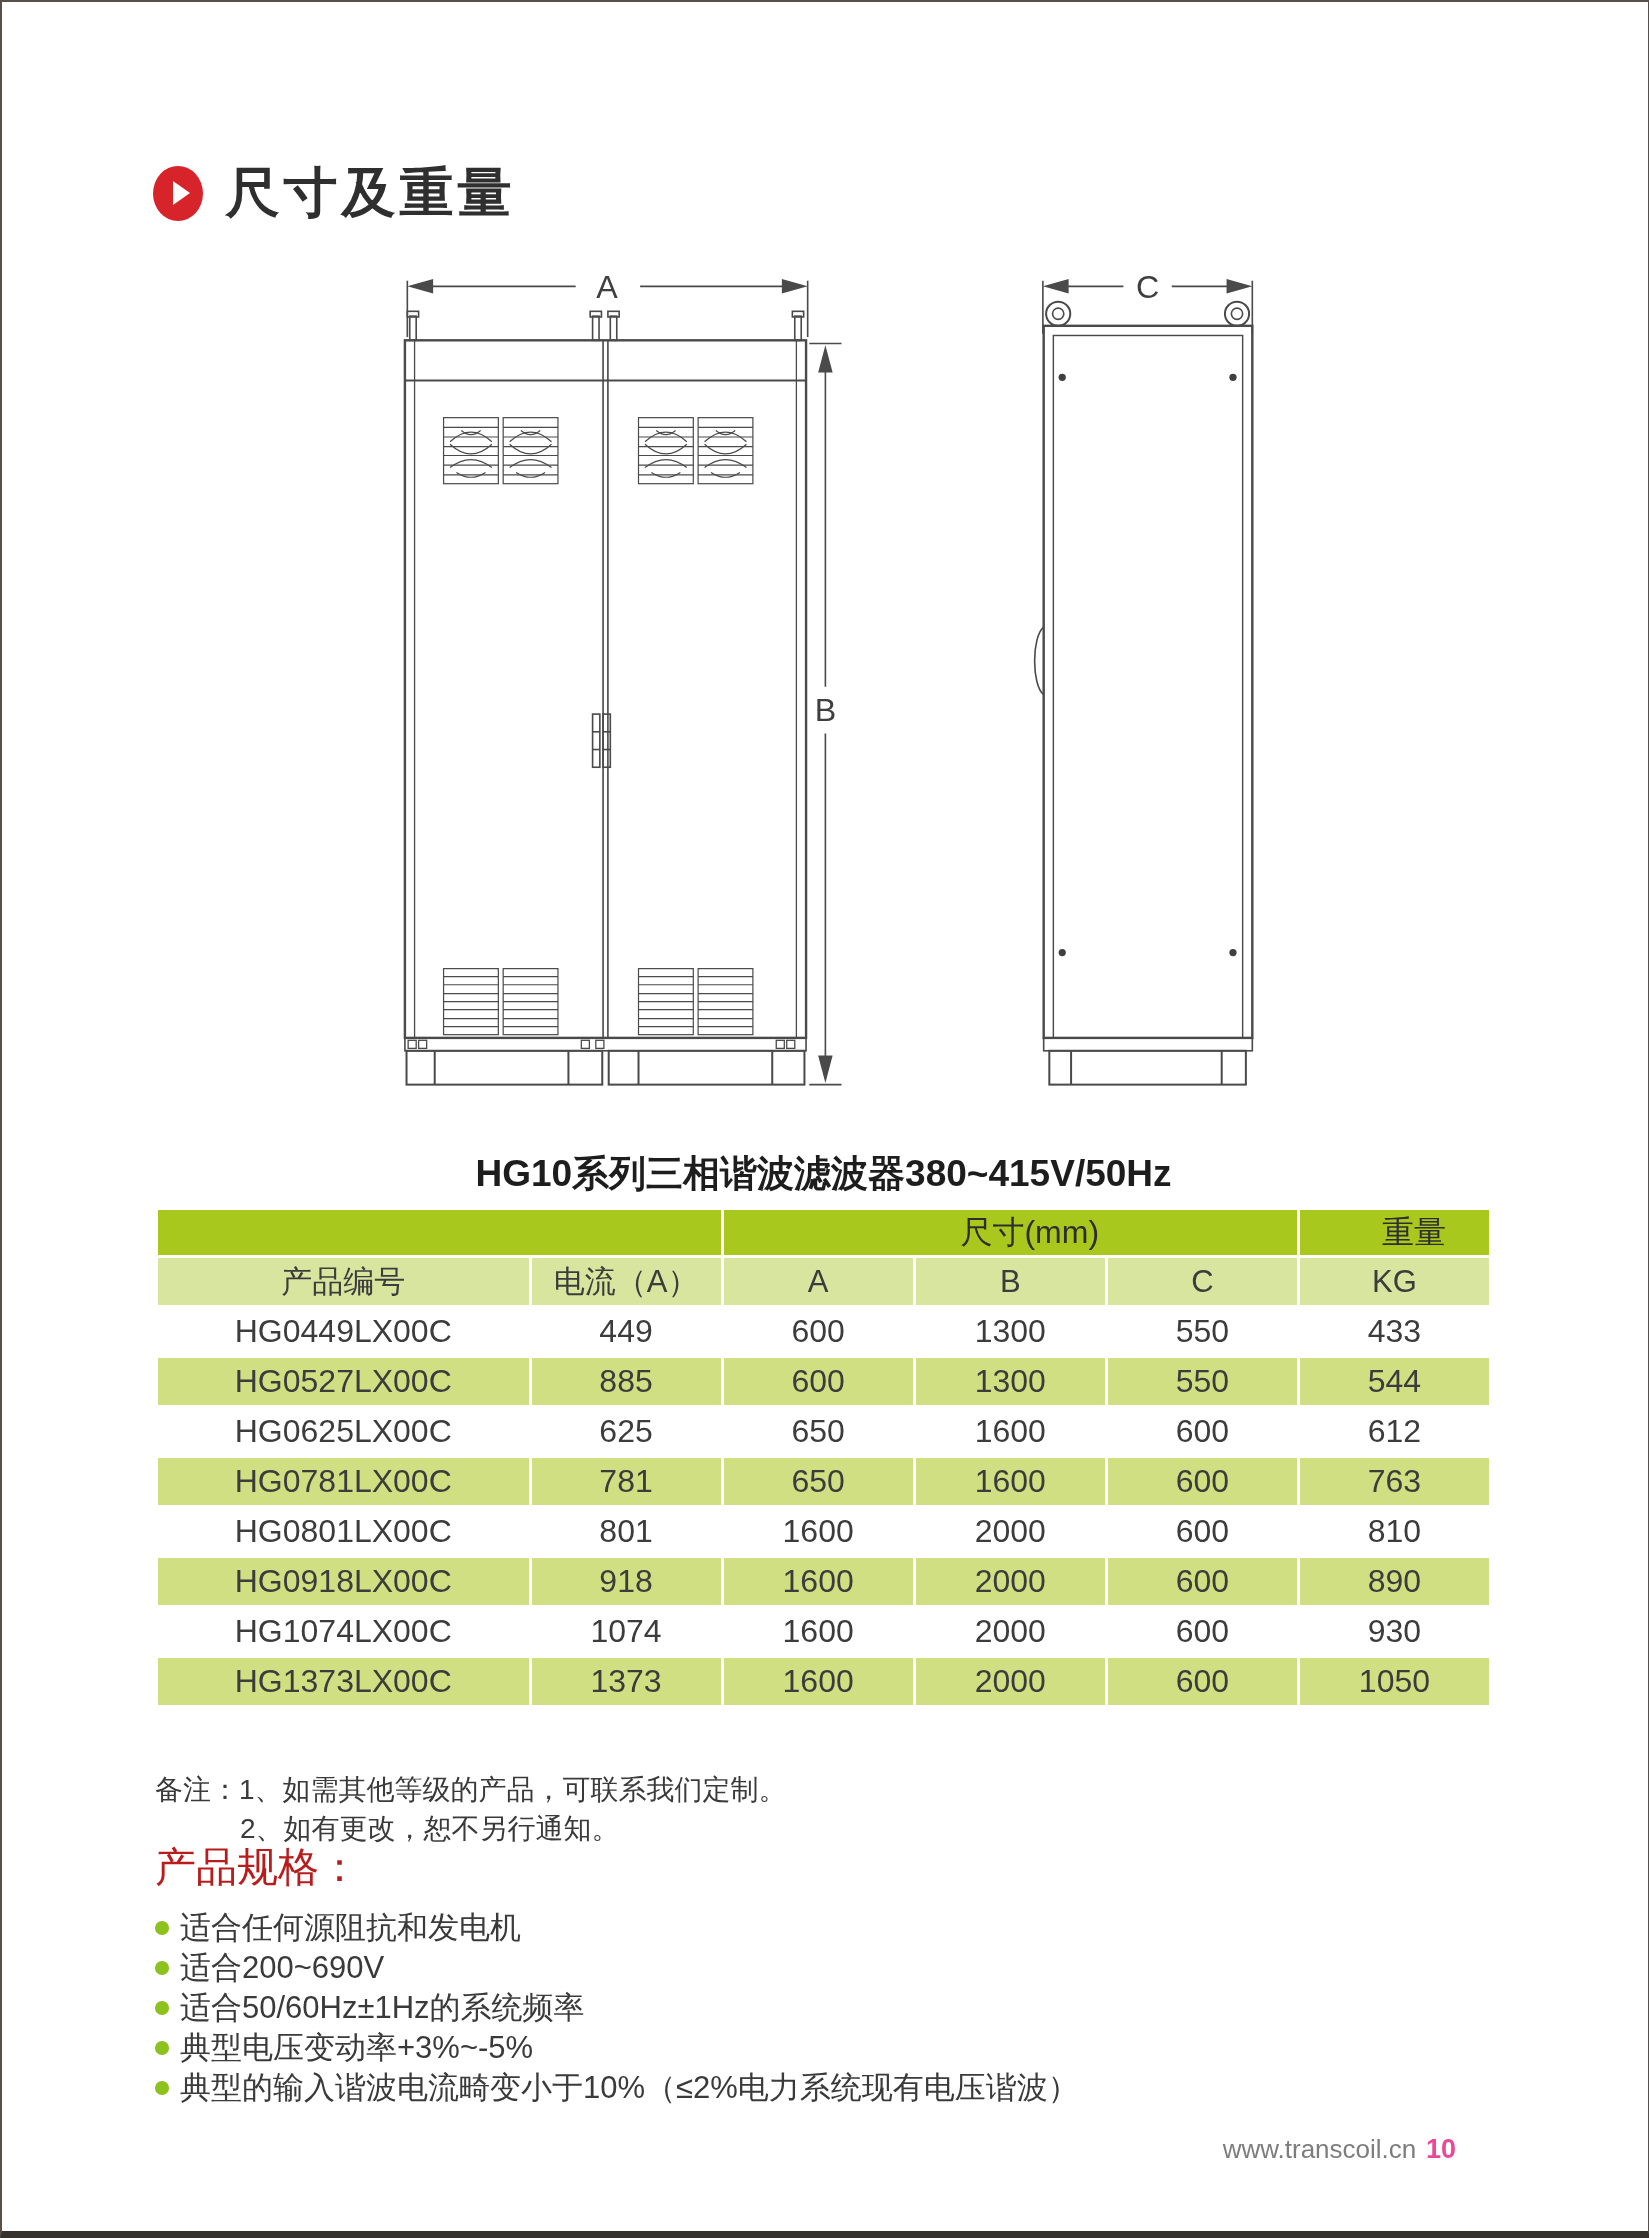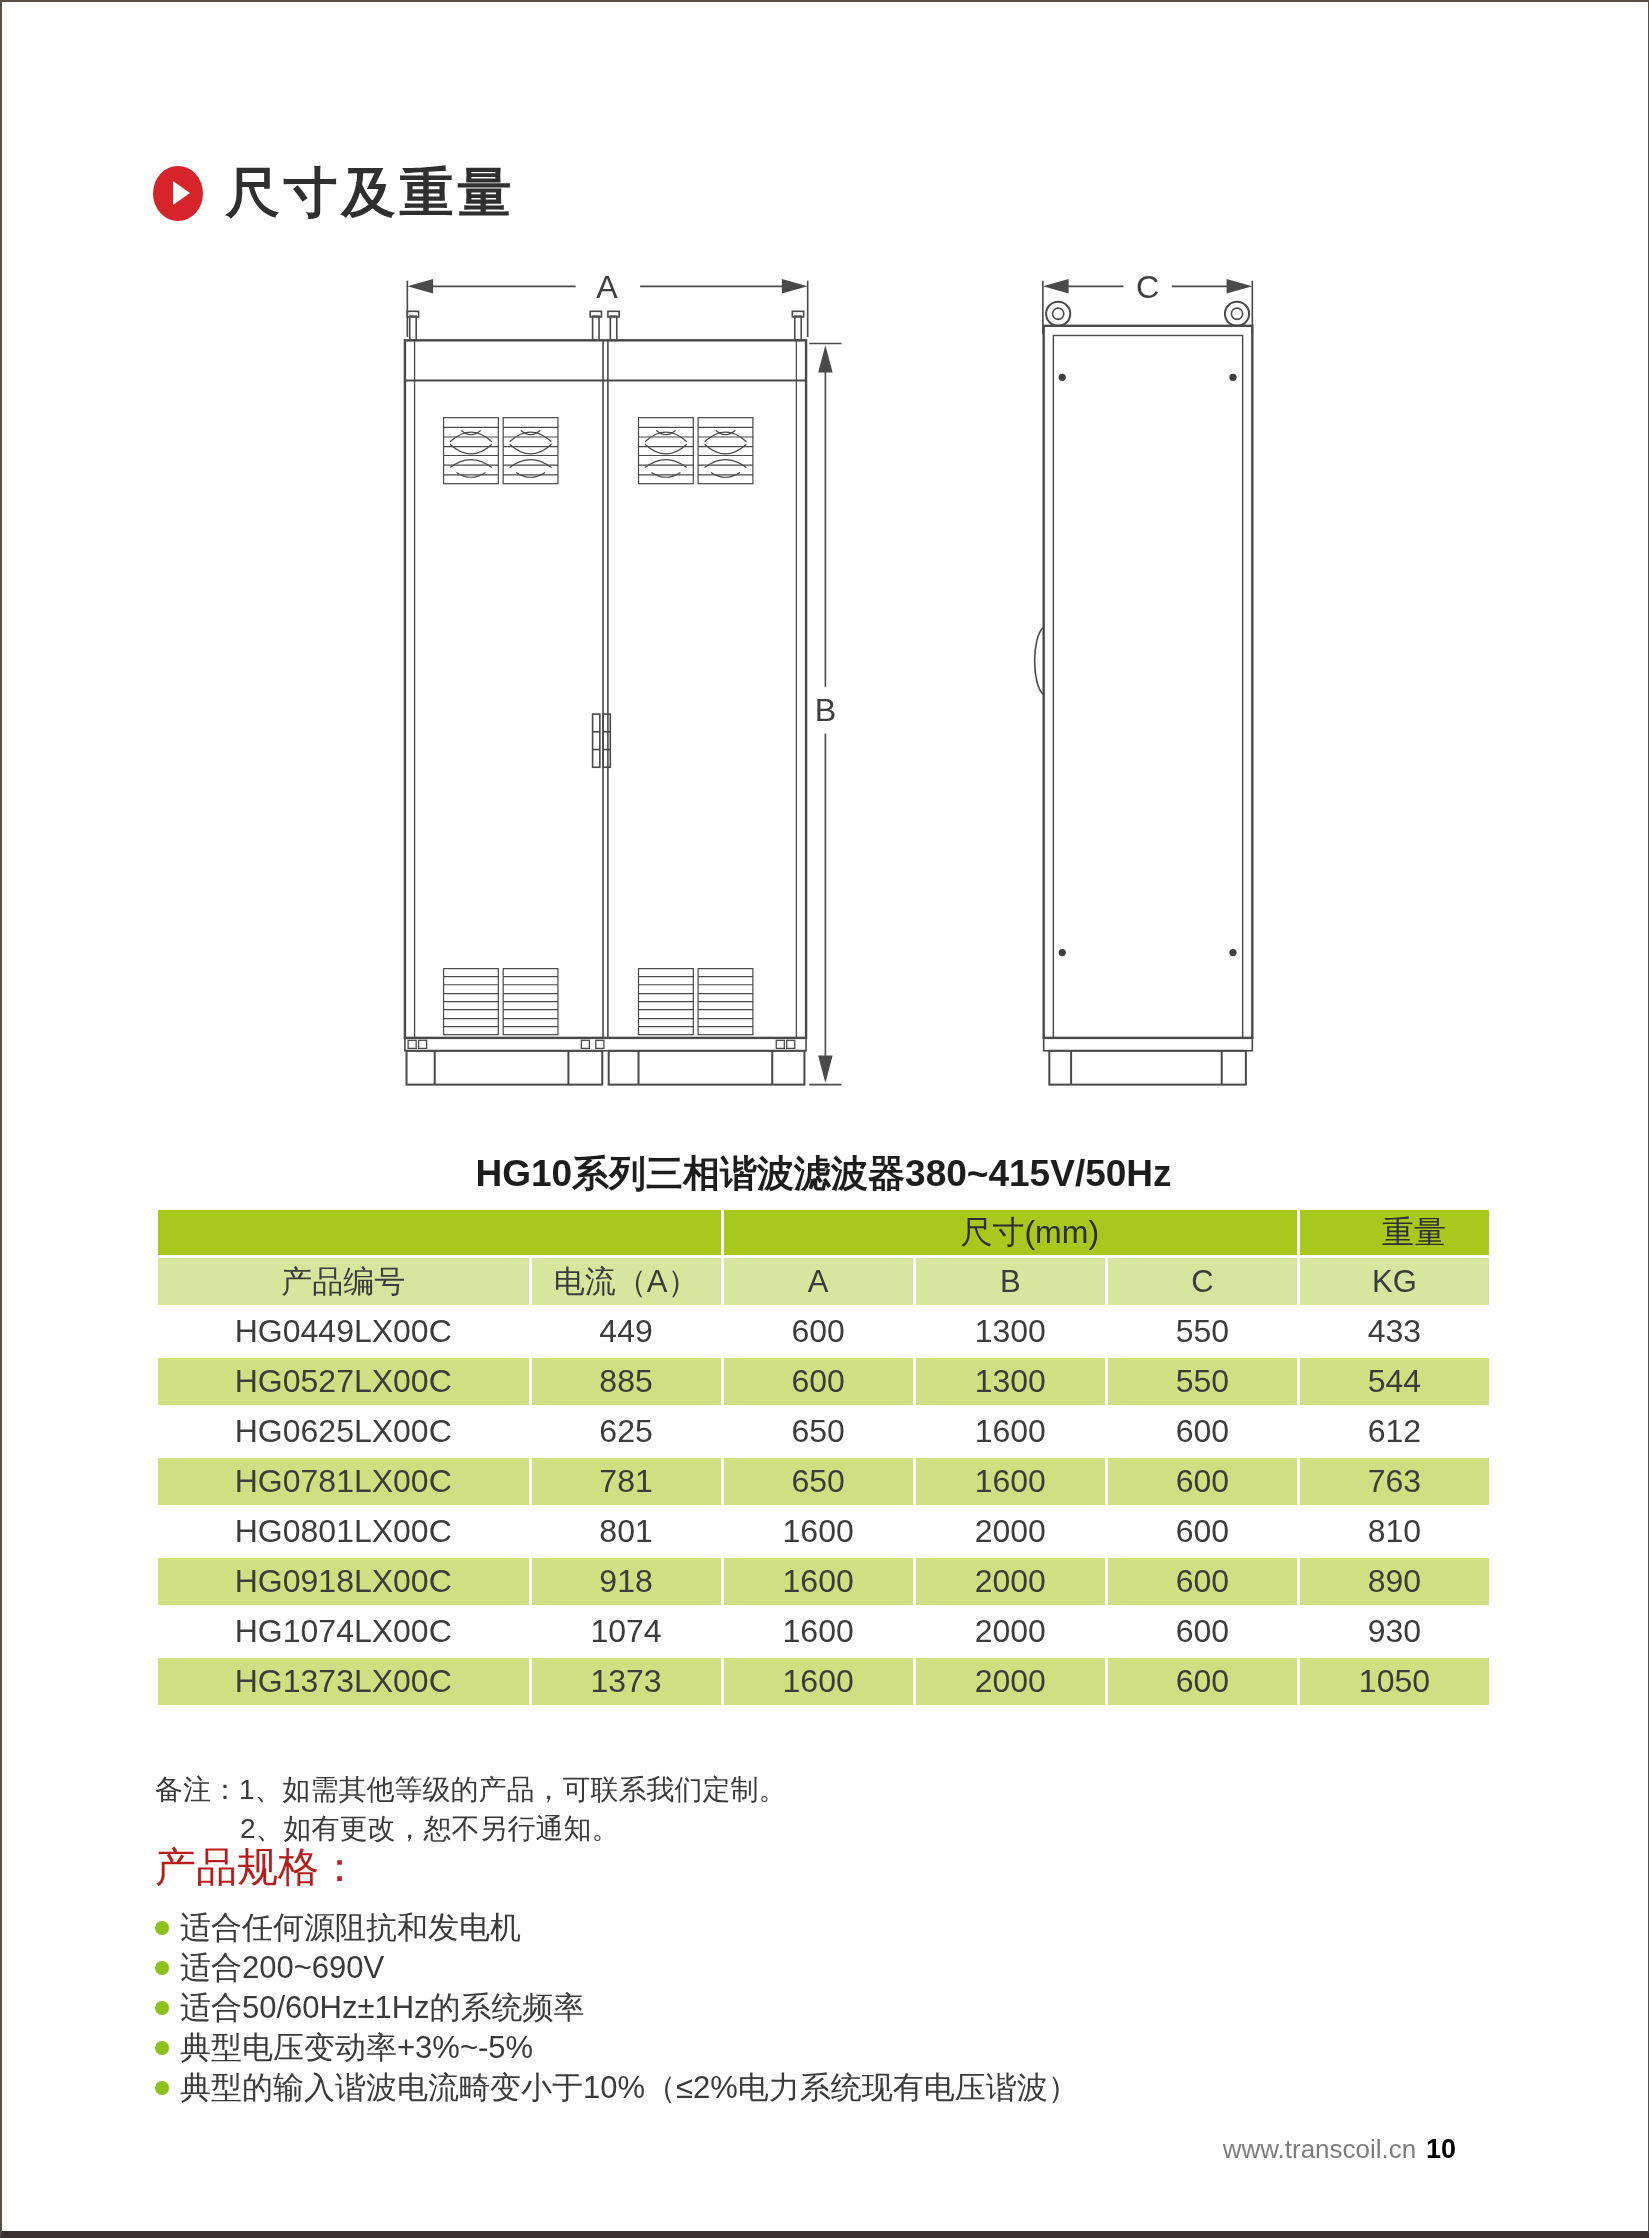--- a/index.html
+++ b/index.html
@@ -39,21 +39,21 @@
   .notes .l2{padding-left:85px;}
   
   .specs{position:absolute;left:153px;top:1830px;}
   .specs-heading{font-size:41px;color:#b91c1c;margin:8px 0 13px 0;font-weight:normal;}
   .specs ul{list-style:none;margin:0;padding:0;}
   .specs li{display:flex;align-items:center;height:40px;font-size:31px;color:#3a3a3a;}
   .bullet{width:13.7px;height:13.7px;border-radius:50%;background:#8cc11e;margin-right:11.3px;flex:none;}
   
   .footer{position:absolute;top:2132px;right:192px;font-size:26px;color:#7d7d7d;
     display:flex;align-items:baseline;gap:9.7px;}
-  .footer .page-num{color:#000000;font-weight:bold;font-size:27px;}
+  .footer .page-num{color:#ec4899;font-weight:bold;font-size:27px;}
 </style>
 </head>
 <body>
 
 <div class="page">
 
   <div class="sec-header">
     <div class="red-dot"></div>
     <div class="sec-title">尺寸及重量</div>
   </div>

